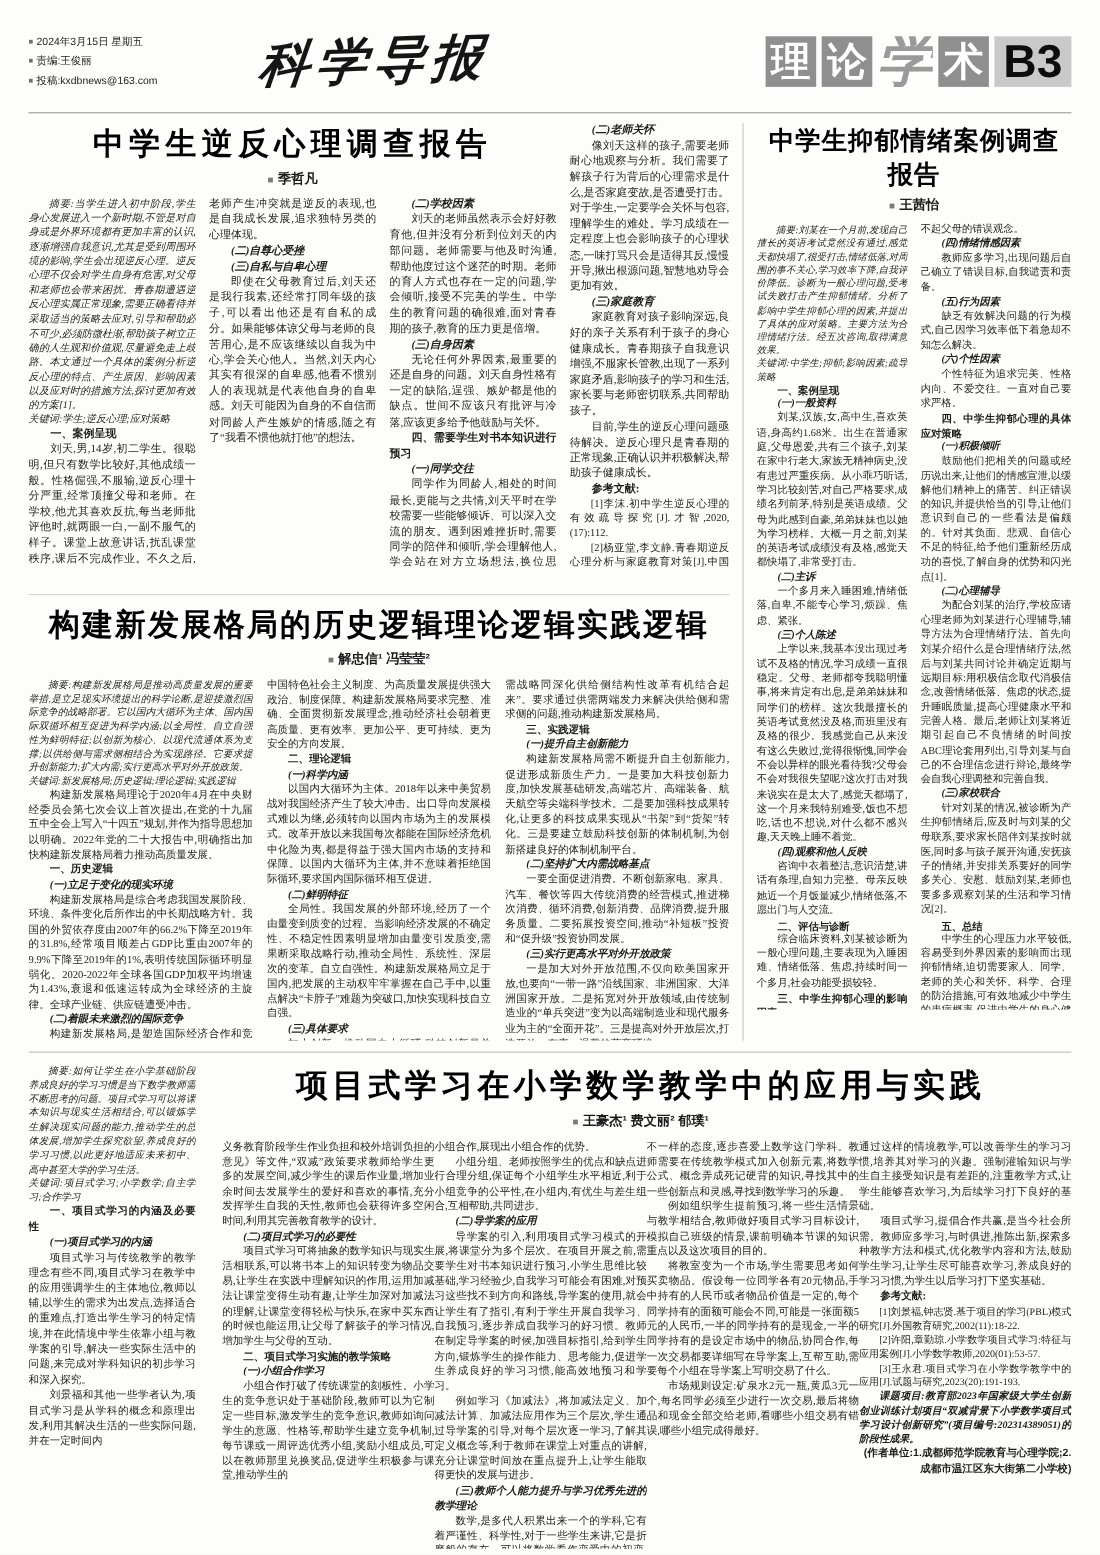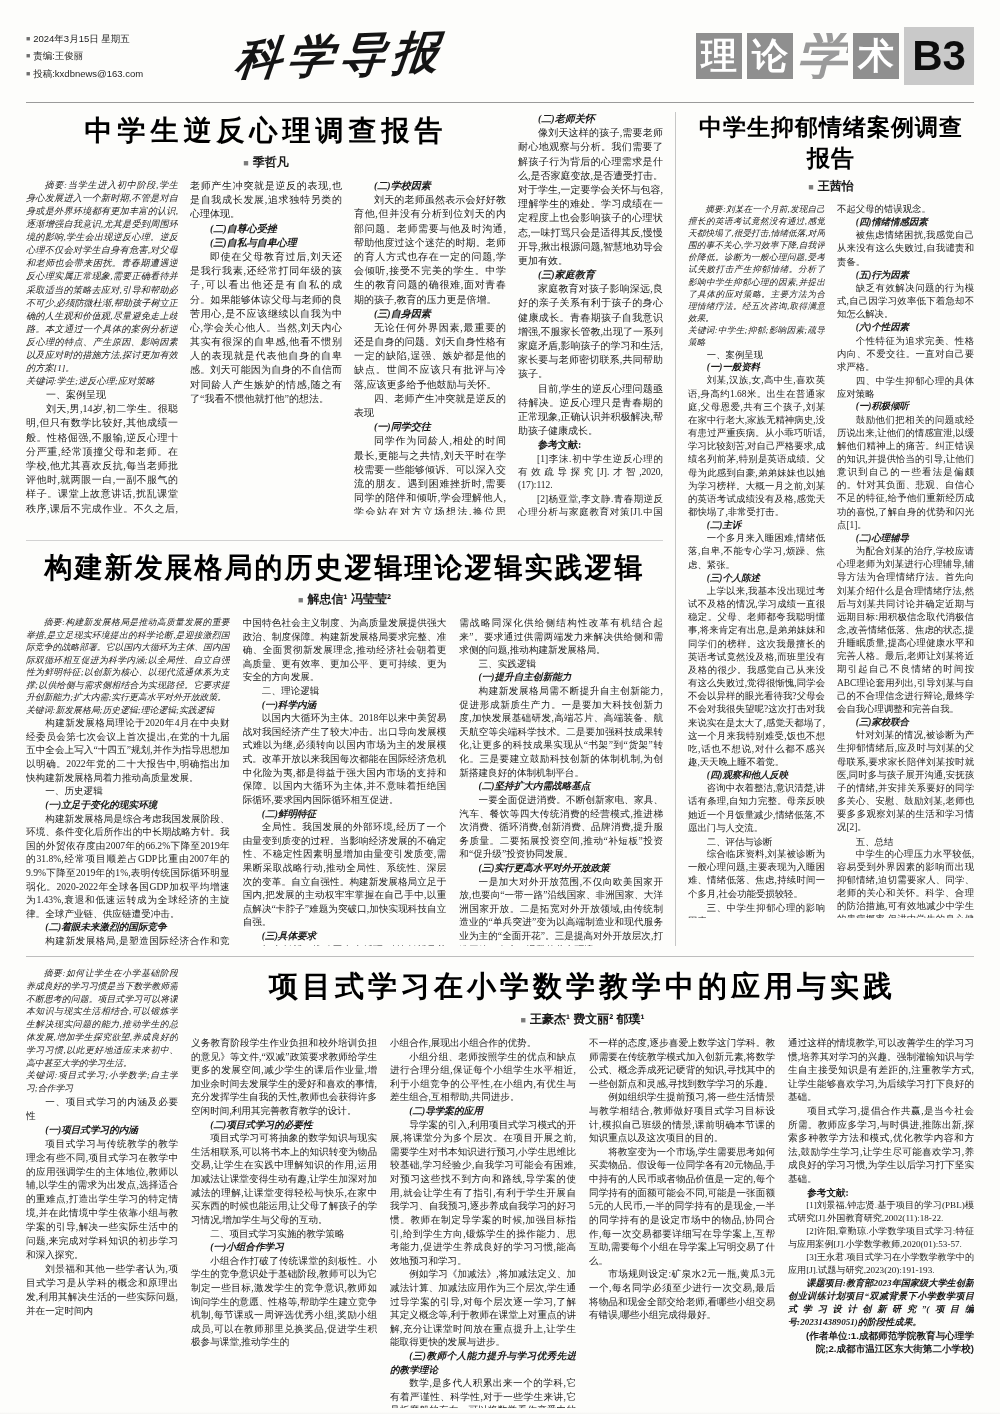--- a/index.html
+++ b/index.html
@@ -13,41 +13,41 @@
              font-family:"Liberation Sans","DejaVu Sans",sans-serif;}
   .head-info .sq{color:#6f6f6f;font-size:7px;margin-right:3px;vertical-align:1px;}
   .paper-name{font-size:46px;font-weight:bold;font-style:italic;letter-spacing:6px;
               transform:skewX(-8deg) rotate(-2deg);margin-left:38px;color:#151515;
               font-family:"DejaVu Serif",serif;}
   .head-right{margin-left:auto;display:flex;align-items:center;gap:5px;}
   .sec-box{width:46px;height:46px;background:#8f8f8f;color:#fff;font-weight:bold;font-size:36px;
            display:flex;align-items:center;justify-content:center;
            font-family:"Liberation Sans","DejaVu Sans",sans-serif;}
   .sec-box.alt{background:#fdfdfb;color:#9a9a9a;font-size:52px;width:50px;font-style:italic;overflow:hidden;}
-  .page-no{height:58px;min-width:64px;background:#c9c9c9;color:#0d0d0d;font-size:42px;font-weight:bold;
+  .page-no{height:46px;min-width:64px;background:#c9c9c9;color:#0d0d0d;font-size:42px;font-weight:bold;
            display:flex;align-items:center;justify-content:center;padding:0 3px;
            font-family:"Liberation Sans","DejaVu Sans",sans-serif;}
   
   .band{display:flex;}
   .band-left{width:650px;padding-right:12px;border-right:1px solid #c6c6c6;box-sizing:border-box;}
   .band-right{flex:1;padding-left:12px;box-sizing:border-box;}
   
   .a-head{text-align:center;}
   .a-title{font-family:"Liberation Sans","DejaVu Sans",sans-serif;font-weight:bold;color:#000;}
   .a-author{font-size:12px;font-weight:bold;margin-top:4px;
             font-family:"Liberation Sans","DejaVu Sans",sans-serif;}
   .a-author .sq{color:#7b7b7b;font-size:9px;margin-right:4px;}
   .col{overflow:hidden;text-align:justify;line-height:1.42;color:#1c1c1c;}
   .col p{margin:0;}
   .p-body{text-indent:2em;}
   .p-cont{text-indent:0;}
   .p-abs,.p-kw{font-style:italic;font-size:0.92em;font-weight:500;}
   .p-abs{text-indent:2em;}
   .p-kw{text-indent:0;}
-  .p-h1{font-weight:normal;text-indent:2em;font-family:"Liberation Sans","DejaVu Sans",sans-serif;}
+  .p-h1{font-weight:bold;text-indent:2em;font-family:"Liberation Sans","DejaVu Sans",sans-serif;}
   .p-h2{font-weight:600;font-style:italic;text-indent:2em;}
   .p-reflabel{font-weight:bold;text-indent:2em;}
   .p-ref{text-indent:2em;font-size:0.95em;}
   .p-project{font-weight:600;font-style:italic;text-indent:2em;font-size:0.95em;}
   .p-unit{text-align:right;font-weight:bold;font-family:"Liberation Sans","DejaVu Sans",sans-serif;}
   
   .a1{border-bottom:1px solid #d2d2d2;padding-bottom:24px;margin-bottom:8px;}
   .a1-wrap{display:flex;gap:12px;height:404px;}
   .a1-main{width:480px;}
   .a1 .a-title{font-size:28px;letter-spacing:5px;}
@@ -63,21 +63,21 @@
   
   .a3 .a-title{font-size:28px;letter-spacing:2px;}
   .a3-cols{display:grid;grid-template-columns:repeat(3,1fr);gap:13px;height:330px;margin-top:8px;}
   .a3 .col{font-size:9.6px;}
   
   .a4{border-top:1px solid #bdbdbd;margin-top:10px;padding-top:10px;display:flex;gap:13px;}
   .a4-abscol{width:152px;overflow:hidden;font-size:9.6px;line-height:1.45;text-align:justify;}
   .a4-abscol p{margin:0;}
   .a4-main{flex:1;}
   .a4 .a-title{font-size:29px;letter-spacing:4px;}
-  .a4-cols{display:grid;grid-template-columns:repeat(4,1fr);gap:13px;height:372px;margin-top:8px;}
+  .a4-cols{display:grid;grid-template-columns:repeat(4,1fr);gap:0;height:372px;margin-top:8px;margin-left:11px;}
   .a4 .col{font-size:9.6px;}
   .bottom-shade{height:10px;background:linear-gradient(#fdfdfb,#cfcecb);margin:4px -26px 0 -26px;}
 </style>
 </head>
 <body>
 
 <div class="page">
 
   <div class="masthead-row">
     <div class="head-info">
@@ -116,21 +116,21 @@
                   <p class="p-cont">老师产生冲突就是逆反的表现,也是自我成长发展,追求独特另类的心理体现。</p>
                   <p class="p-h2">(二)自尊心受挫</p>
                   <p class="p-h2">(三)自私与自卑心理</p>
                   <p class="p-body">即使在父母教育过后,刘天还是我行我素,还经常打同年级的孩子,可以看出他还是有自私的成分。如果能够体谅父母与老师的良苦用心,是不应该继续以自我为中心,学会关心他人。当然,刘天内心其实有很深的自卑感,他看不惯别人的表现就是代表他自身的自卑感。刘天可能因为自身的不自信而对同龄人产生嫉妒的情感,随之有了“我看不惯他就打他”的想法。</p>
                 </div>
               <div class="col">
                   <p class="p-h2">(二)学校因素</p>
                   <p class="p-body">刘天的老师虽然表示会好好教育他,但并没有分析到位刘天的内部问题。老师需要与他及时沟通,帮助他度过这个迷茫的时期。老师的育人方式也存在一定的问题,学会倾听,接受不完美的学生。中学生的教育问题的确很难,面对青春期的孩子,教育的压力更是倍增。</p>
                   <p class="p-h2">(三)自身因素</p>
                   <p class="p-body">无论任何外界因素,最重要的还是自身的问题。刘天自身性格有一定的缺陷,逞强、嫉妒都是他的缺点。世间不应该只有批评与冷落,应该更多给予他鼓励与关怀。</p>
-                  <p class="p-h1">四、老师产生冲突就是逆反的表现</p>
+                  <p class="p-h1">四、需要学生对书本知识进行预习</p>
                   <p class="p-h2">(一)同学交往</p>
                   <p class="p-body">同学作为同龄人,相处的时间最长,更能与之共情,刘天平时在学校需要一些能够倾诉、可以深入交流的朋友。遇到困难挫折时,需要同学的陪伴和倾听,学会理解他人,学会站在对方立场想法,换位思考。</p>
                 </div>
             </div>
           </div>
           <div class="a1-col4 col">
               <p class="p-h2">(二)老师关怀</p>
               <p class="p-body">像刘天这样的孩子,需要老师耐心地观察与分析。我们需要了解孩子行为背后的心理需求是什么,是否家庭变故,是否遭受打击。对于学生,一定要学会关怀与包容,理解学生的难处。学习成绩在一定程度上也会影响孩子的心理状态,一味打骂只会是适得其反,慢慢开导,揪出根源问题,智慧地劝导会更加有效。</p>
               <p class="p-h2">(三)家庭教育</p>
               <p class="p-body">家庭教育对孩子影响深远,良好的亲子关系有利于孩子的身心健康成长。青春期孩子自我意识增强,不服家长管教,出现了一系列家庭矛盾,影响孩子的学习和生活,家长要与老师密切联系,共同帮助孩子。</p>
@@ -204,21 +204,21 @@
               <p class="p-body">上学以来,我基本没出现过考试不及格的情况,学习成绩一直很稳定。父母、老师都夸我聪明懂事,将来肯定有出息,是弟弟妹妹和同学们的榜样。这次我最擅长的英语考试竟然没及格,而班里没有及格的很少。我感觉自己从来没有这么失败过,觉得很惭愧,同学会不会以异样的眼光看待我?父母会不会对我很失望呢?这次打击对我来说实在是太大了,感觉天都塌了,这一个月来我特别难受,饭也不想吃,话也不想说,对什么都不感兴趣,天天晚上睡不着觉。</p>
               <p class="p-h2">(四)观察和他人反映</p>
               <p class="p-body">咨询中衣着整洁,意识清楚,讲话有条理,自知力完整。母亲反映她近一个月饭量减少,情绪低落,不愿出门与人交流。</p>
               <p class="p-h1">二、评估与诊断</p>
               <p class="p-body">综合临床资料,刘某被诊断为一般心理问题,主要表现为入睡困难、情绪低落、焦虑,持续时间一个多月,社会功能受损较轻。</p>
               <p class="p-h1">三、中学生抑郁心理的影响因素</p>
             </div>
           <div class="col">
               <p class="p-cont">不起父母的错误观念。</p>
               <p class="p-h2">(四)情绪情感因素</p>
-              <p class="p-body">被焦虑情绪困扰,我感觉自己从来没有这么失败过,自我谴责和责备。</p>
+              <p class="p-body">教师应多学习,出现问题后自己确立了错误目标,自我谴责和责备。</p>
               <p class="p-h2">(五)行为因素</p>
               <p class="p-body">缺乏有效解决问题的行为模式,自己因学习效率低下着急却不知怎么解决。</p>
               <p class="p-h2">(六)个性因素</p>
               <p class="p-body">个性特征为追求完美、性格内向、不爱交往。一直对自己要求严格。</p>
               <p class="p-h1">四、中学生抑郁心理的具体应对策略</p>
               <p class="p-h2">(一)积极倾听</p>
               <p class="p-body">鼓励他们把相关的问题或经历说出来,让他们的情感宣泄,以缓解他们精神上的痛苦。纠正错误的知识,并提供恰当的引导,让他们意识到自己的一些看法是偏颇的。针对其负面、悲观、自信心不足的特征,给予他们重新经历成功的喜悦,了解自身的优势和闪光点[1]。</p>
               <p class="p-h2">(二)心理辅导</p>
               <p class="p-body">为配合刘某的治疗,学校应请心理老师为刘某进行心理辅导,辅导方法为合理情绪疗法。首先向刘某介绍什么是合理情绪疗法,然后与刘某共同讨论并确定近期与远期目标:用积极信念取代消极信念,改善情绪低落、焦虑的状态,提升睡眠质量,提高心理健康水平和完善人格。最后,老师让刘某将近期引起自己不良情绪的时间按ABC理论套用列出,引导刘某与自己的不合理信念进行辩论,最终学会自我心理调整和完善自我。</p>
               <p class="p-h2">(三)家校联合</p>

